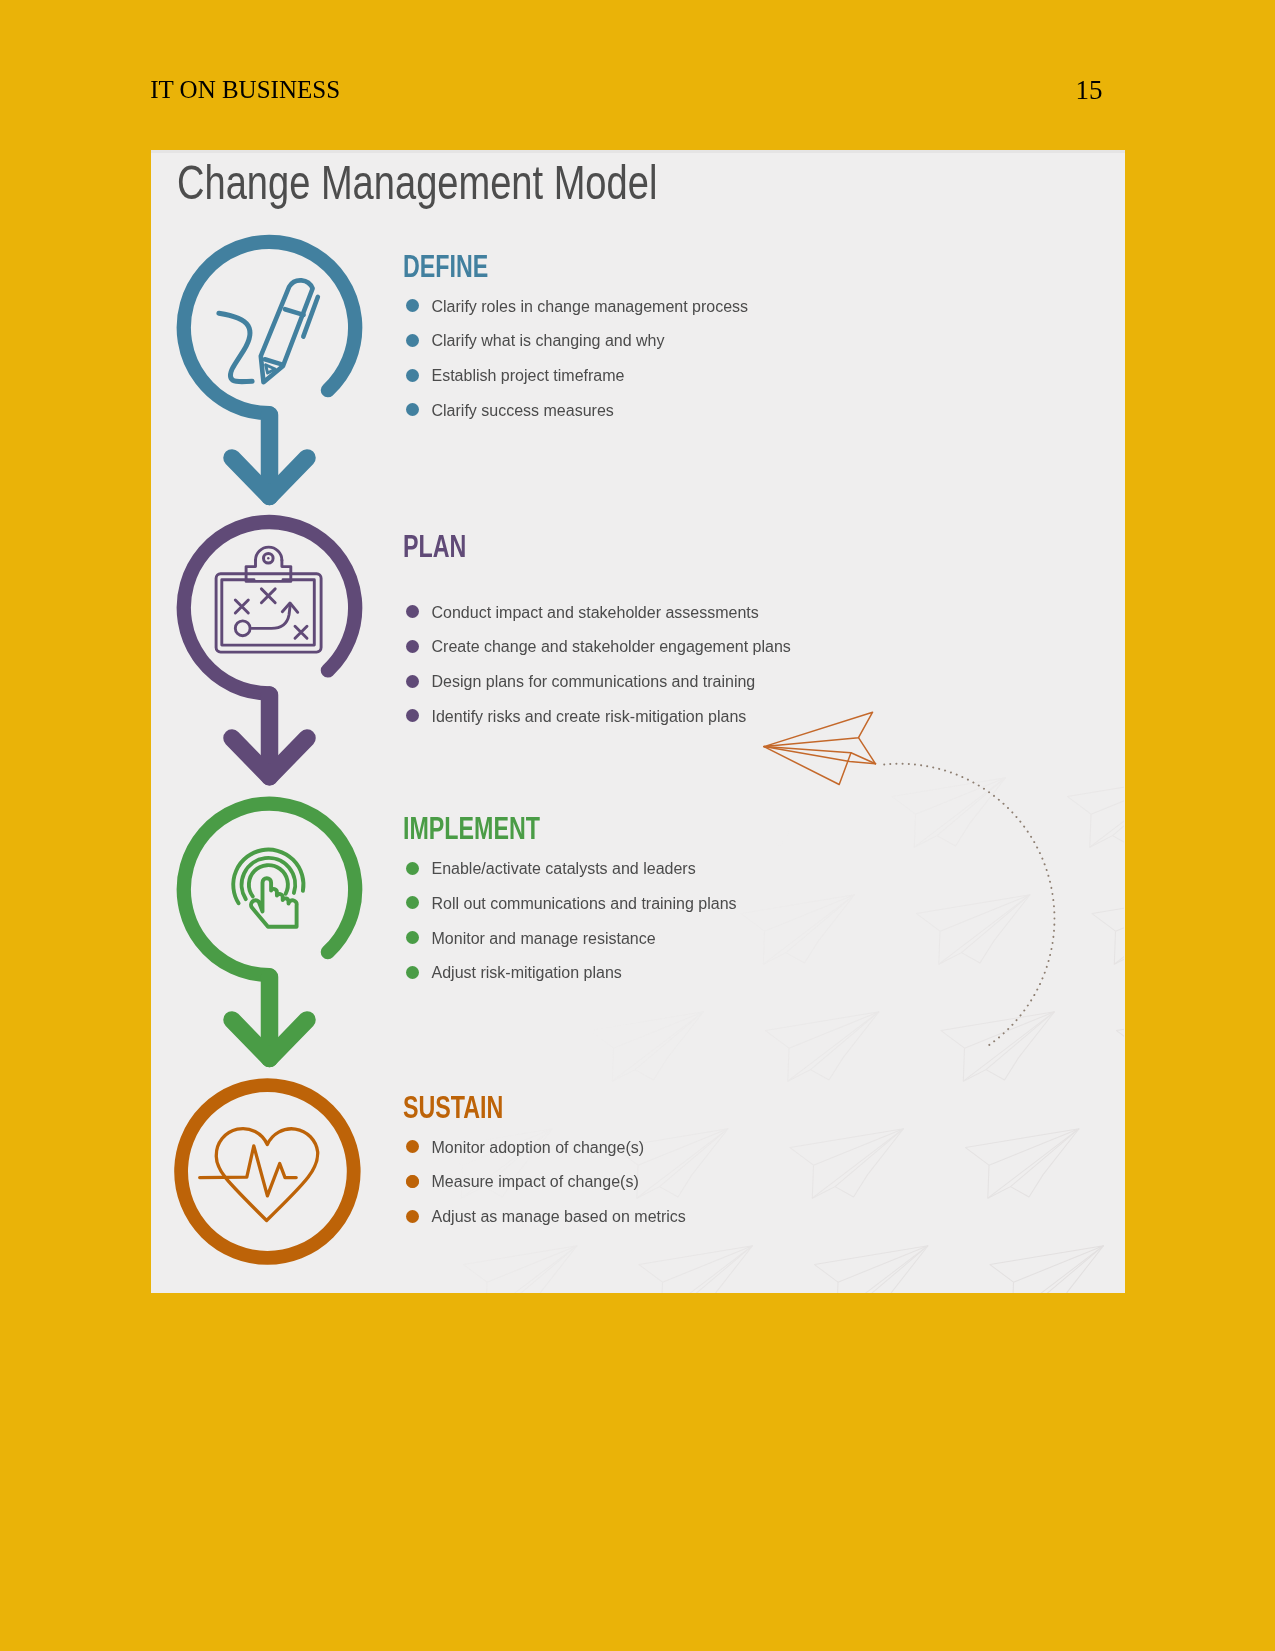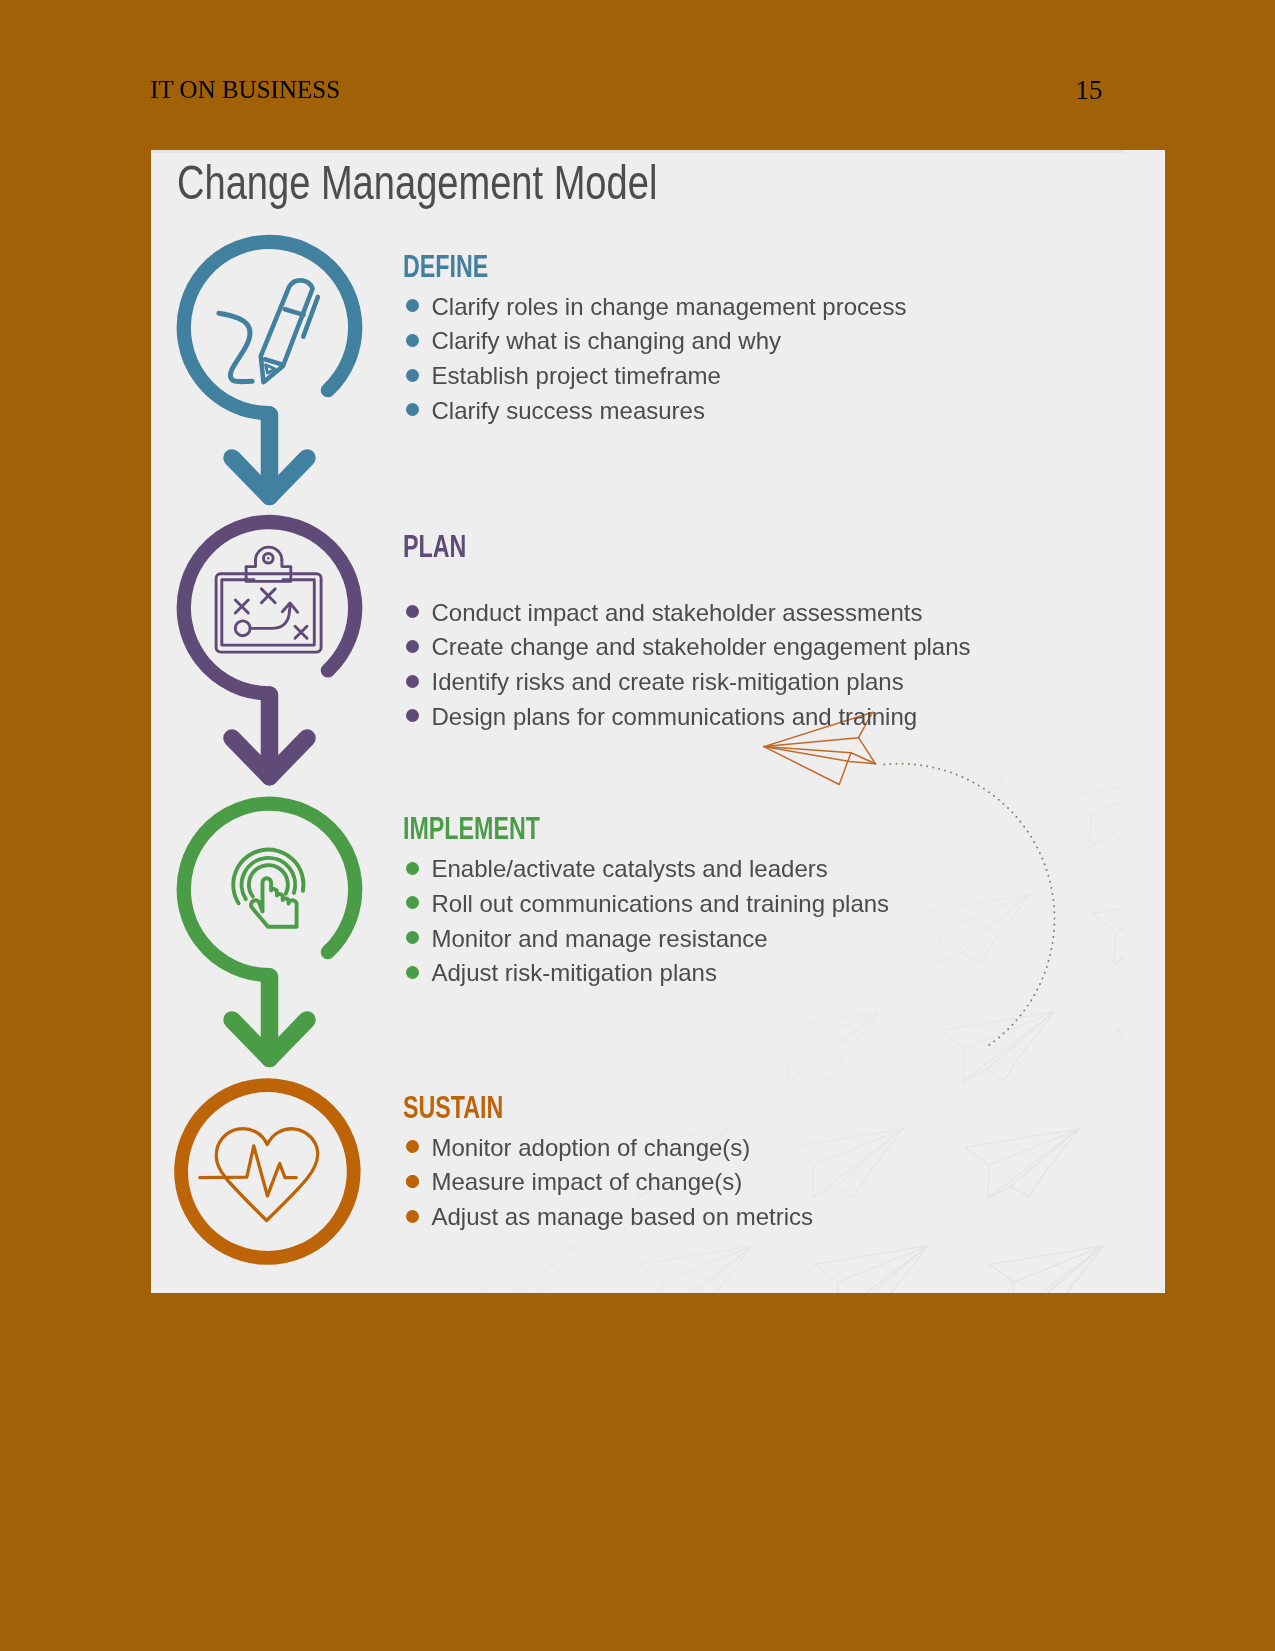--- a/index.html
+++ b/index.html
@@ -1,31 +1,31 @@
 <!DOCTYPE html>
 <html><head>
 <meta charset="utf-8">
 <title>Change Management Model</title>
 <style>
   html,body{margin:0;padding:0;background:#ffffff;}
   body{width:1275px;height:1651px;position:relative;overflow:hidden;
        font-family:"Liberation Sans",sans-serif;-webkit-font-smoothing:antialiased;}
-  .page{position:absolute;left:0;top:0;width:1275px;height:1651px;background:#a16207;}
+  .page{position:absolute;left:0;top:0;width:1275px;height:1651px;background:#eab308;}
   .running-head{position:absolute;left:150.2px;top:74.7px;font-family:"Liberation Serif",serif;
        font-size:25px;line-height:30px;color:#000000;white-space:nowrap;}
   .page-number{position:absolute;left:1054px;top:74.7px;width:48.5px;text-align:right;
        font-family:"Liberation Serif",serif;font-size:27px;line-height:30px;color:#000000;}
-  .panel{position:absolute;left:151px;top:150px;width:974px;height:1143px;background:#efeeee;overflow:hidden;padding-left:40px;}
+  .panel{position:absolute;left:151px;top:150px;width:974px;height:1143px;background:#efeeee;overflow:hidden;}
   .panel-topband{position:absolute;left:0;top:0;width:974px;height:3px;background:#e5e4e4;}
   .panel-title{position:absolute;left:26px;top:7px;font-size:48px;line-height:52px;
        color:#4d4d4d;font-weight:400;letter-spacing:0px;transform:scaleX(0.793);transform-origin:left top;white-space:nowrap;}
   .stage{position:absolute;}
   .stage-title{position:absolute;font-size:31.5px;font-weight:bold;letter-spacing:0px;line-height:30px;white-space:nowrap;transform:scaleX(0.738);transform-origin:left top;}
   .bullets{position:absolute;margin:0;padding:0;list-style:none;}
-  .bullets li{position:relative;padding-left:0px;font-size:24px;line-height:34.75px;color:#4b4b4b;white-space:nowrap;}
+  .bullets li{position:relative;padding-left:0px;font-size:16px;line-height:34.75px;color:#4b4b4b;white-space:nowrap;}
   .bullets li .dot{position:absolute;left:-25.6px;top:9.4px;width:13px;height:13px;border-radius:50%;}
   svg{display:block;overflow:visible;}
   .deco{position:absolute;pointer-events:none;}
 </style>
 </head>
 <body>
 
 <div class="page">
   <div class="running-head">IT ON BUSINESS</div>
   <div class="page-number">15</div>
@@ -167,22 +167,22 @@
         <li><span class="dot" style="background: rgb(66, 128, 159);"></span><span>Establish project timeframe</span></li>
         <li><span class="dot" style="background: rgb(66, 128, 159);"></span><span>Clarify success measures</span></li>
       </ul>
     </div>
 
     <div class="stage" style="left:0;top:0;">
       <div class="stage-title" style="left: 251.8px; top: 380.9px; color: rgb(96, 74, 119);">PLAN</div>
       <ul class="bullets" style="left:280.5px;top:419.7px;margin-top:26px;">
         <li><span class="dot" style="background: rgb(96, 74, 119);"></span><span>Conduct impact and stakeholder assessments</span></li>
         <li><span class="dot" style="background: rgb(96, 74, 119);"></span><span>Create change and stakeholder engagement plans</span></li>
+        <li><span class="dot" style="background: rgb(96, 74, 119);"></span><span>Design plans for communications and training</span></li>
         <li><span class="dot" style="background: rgb(96, 74, 119);"></span><span>Identify risks and create risk-mitigation plans</span></li>
-        <li><span class="dot" style="background: rgb(96, 74, 119);"></span><span>Design plans for communications and training</span></li>
       </ul>
     </div>
 
     <div class="stage" style="left:0;top:0;">
       <div class="stage-title" style="left: 251.8px; top: 663.1px; color: rgb(74, 156, 70);">IMPLEMENT</div>
       <ul class="bullets" style="left:280.5px;top:702.2px;">
         <li><span class="dot" style="background: rgb(74, 156, 70);"></span><span>Enable/activate catalysts and leaders</span></li>
         <li><span class="dot" style="background: rgb(74, 156, 70);"></span><span>Roll out communications and training plans</span></li>
         <li><span class="dot" style="background: rgb(74, 156, 70);"></span><span>Monitor and manage resistance</span></li>
         <li><span class="dot" style="background: rgb(74, 156, 70);"></span><span>Adjust risk-mitigation plans</span></li>

